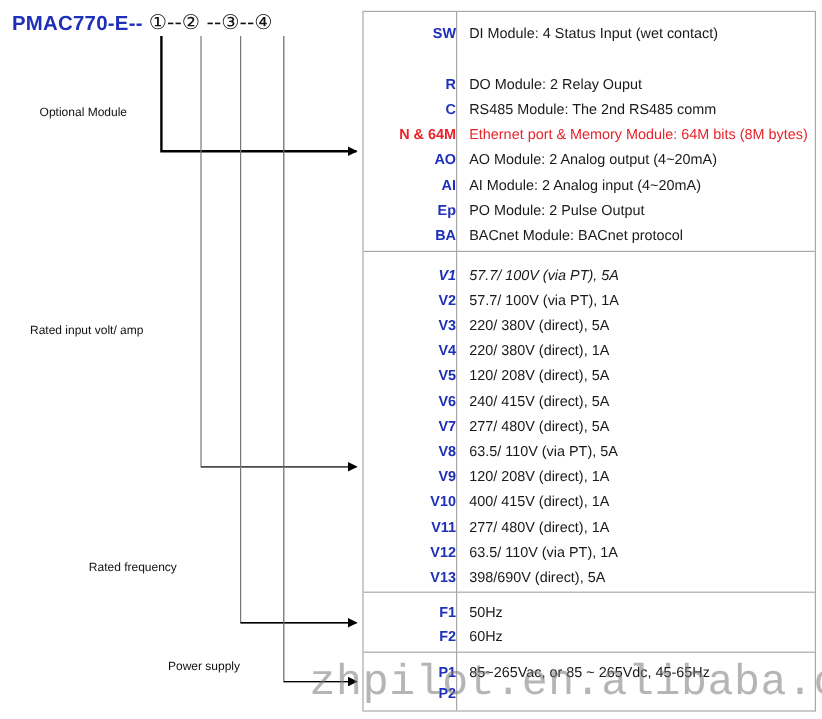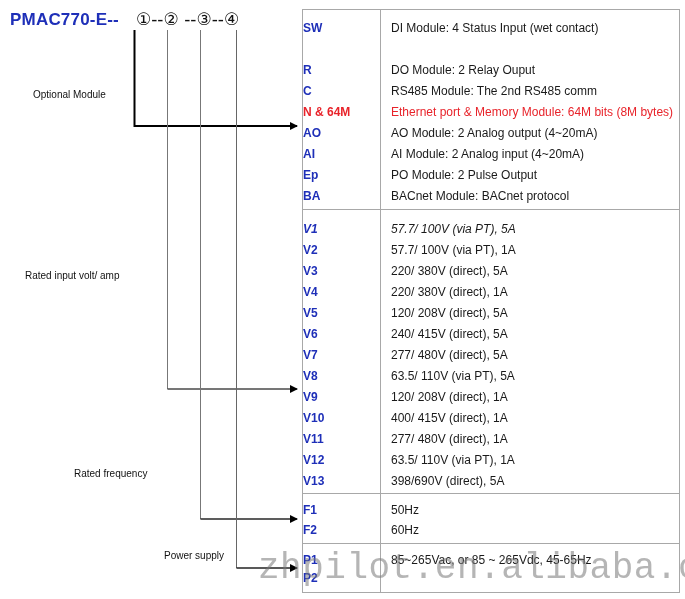--- a/index.html
+++ b/index.html
@@ -1,44 +1,44 @@
 <!DOCTYPE html>
 <html><head>
   <meta charset="utf-8">
   <style>
     html, body { margin: 0; padding: 0; background: #ffffff; }
     body { width: 685px; height: 599px; position: relative; overflow: hidden;
            font-family: "Liberation Sans", sans-serif; color: #1a1a1a; }
     .title { position: absolute; left: 10px; top: 10px; font-size: 17px; font-weight: bold;
              color: #1e2fb8; white-space: nowrap; letter-spacing: 0.2px; }
-    .code-seq { position: absolute; left: 136px; top: 9px; font-size: 17px; color: #111;
+    .code-seq { position: absolute; left: 124px; top: 9px; font-size: 17px; color: #111;
                 font-family: "DejaVu Sans", sans-serif; white-space: nowrap; }
     .label { position: absolute; font-size: 10px; color: #111; white-space: nowrap; }
     svg.lines { position: absolute; left: 0; top: 0; }
     .tbl { position: absolute; left: 302px; top: 9px; width: 378px; height: 584px;
            border: 1px solid #a8a8a8; box-sizing: border-box; }
     .colsep { position: absolute; left: 77px; top: 0; bottom: 0; width: 1px; background: #a8a8a8; }
     .hsep { position: absolute; left: 0; right: 0; height: 1px; background: #a8a8a8; }
     .row { position: absolute; left: 0; right: 0; height: 21px; font-size: 12px; line-height: 21px; }
-    .code { position: absolute; left: 0; width: 77px; text-align: left; font-weight: bold; color: #1e2fb8; }
+    .code { position: absolute; left: 0; width: 77px; text-align: right; font-weight: bold; color: #1e2fb8; }
     .desc { position: absolute; left: 88px; white-space: nowrap; color: #1a1a1a; }
     .row.red .code, .row.red .desc { color: #e8232a; }
     .watermark { position: absolute; left: 222px; top: 548px; font-size: 36px; color: rgba(120,120,120,0.55);
                  font-family: Liberation Mono, monospace; white-space: nowrap; letter-spacing: 0.5px; margin-left: 36px; }
   </style>
 </head>
 <body>
 
 <div class="title">PMAC770-E--</div>
 <div class="code-seq">①--② --③--④</div>
 
 <div class="label" style="left:33px; top:89px;">Optional Module</div>
 <div class="label" style="left:25px; top:270px;">Rated input volt/ amp</div>
 <div class="label" style="left:74px; top:468px;">Rated frequency</div>
-<div class="label" style="left:140px; top:550px;margin-left:24px;">Power supply</div>
+<div class="label" style="left:140px; top:550px;">Power supply</div>
 
 <svg class="lines" width="685" height="599">
   <defs>
     <marker id="ah" markerWidth="8" markerHeight="8" refX="7" refY="4" orient="auto" markerUnits="userSpaceOnUse">
       <path d="M0,0 L8,4 L0,8 Z" fill="#000"></path>
     </marker>
   </defs>
 
   <path d="M134.5,30 L134.5,126 L297,126" stroke="#000" stroke-width="2" fill="none" marker-end="url(#ah)"></path>
 

